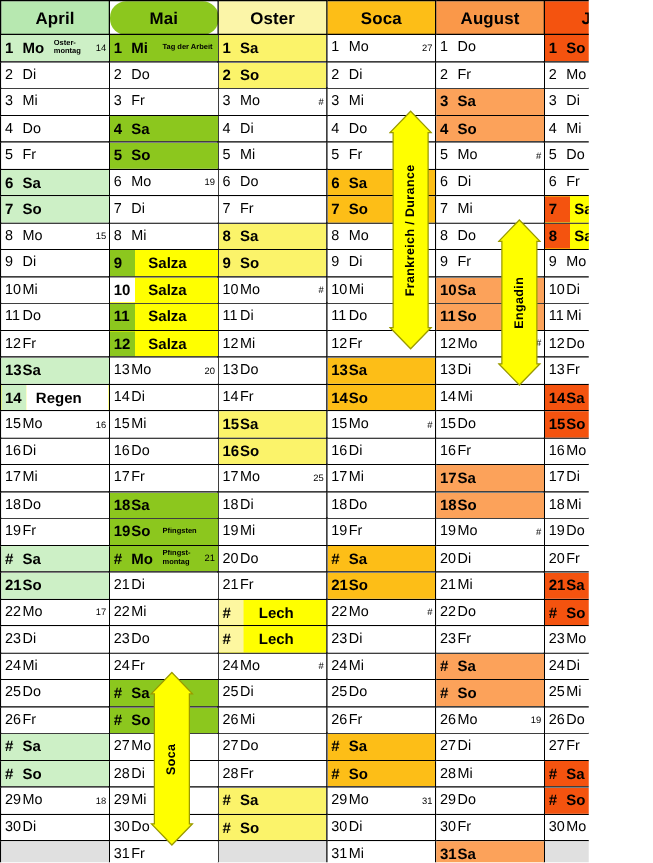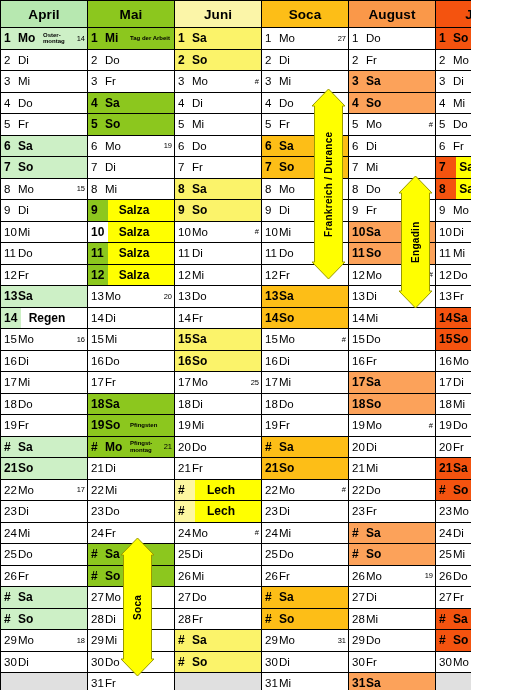--- a/index.html
+++ b/index.html
@@ -157,22 +157,22 @@
       <col class="c-month">
         <col class="c-month">
         <col class="c-month">
       <col class="c-month">
         <col class="c-month">
         <col class="c-month">
     </colgroup>
     <thead>
       <tr id="head-row">
           <th class="month-head" style="background: rgb(183, 232, 176);">April</th>
-          <th class="month-head" style="background: rgb(140, 199, 30);">Mai</th>
-          <th class="month-head" style="background: rgb(251, 245, 168);">Juni</th>
+          <th class="month-head" style="background: rgb(140, 199, 30); border-radius: 13px;">Mai</th>
+          <th class="month-head" style="background: rgb(251, 245, 168);">Oster</th>
           <th class="month-head" style="background: rgb(253, 190, 23);">Soca</th>
           <th class="month-head" style="background: rgb(250, 152, 73);">August</th>
           <th class="month-head" style="background: rgb(244, 83, 15);">July</th>
         </tr>
     </thead>
     <tbody id="cal-body">
         <tr>
           <td class="daycell" style="background: rgb(205, 240, 198);">
             <div class="dayrow we">
               <span class="dnum">1</span>

